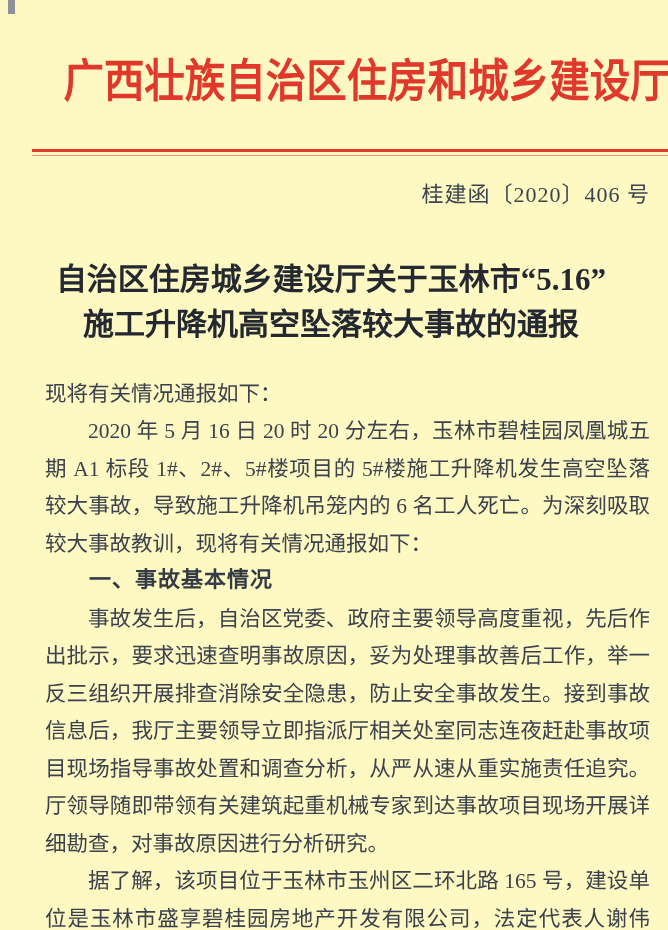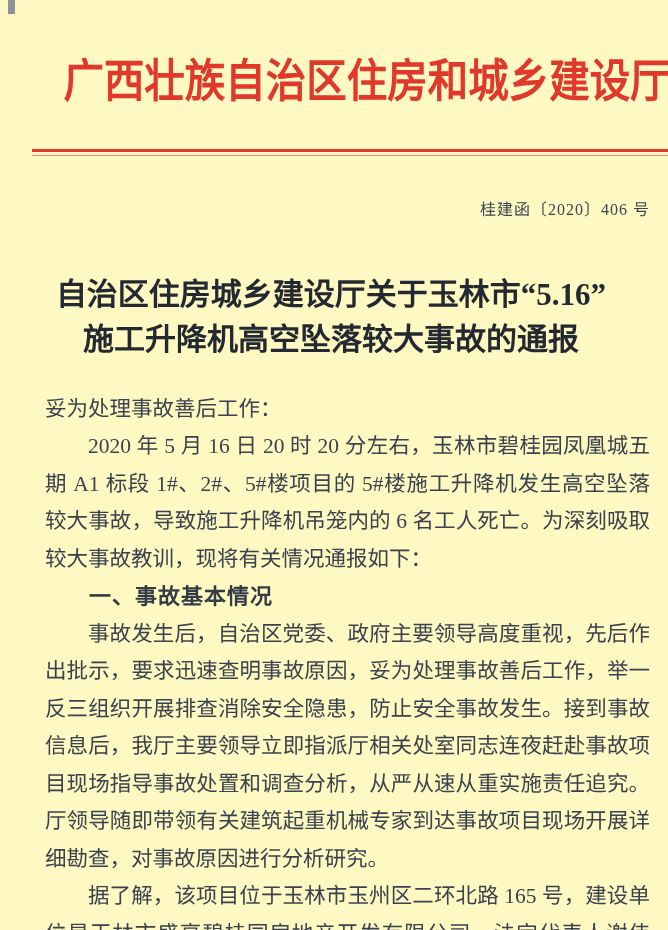--- a/index.html
+++ b/index.html
@@ -45,24 +45,24 @@
   }
   
   .red-rule {
     margin: 9px 0 0 32px;
   }
   .rule-thick { height: 3px; background: #e23b2e; }
   .rule-gap   { height: 3px; background: transparent; }
   .rule-thin  { height: 1px; background: #ee8c84; }
   
   .doc-number {
-    margin-top: 39px;
+    margin-top: 24px;
     padding-right: 18px;
     text-align: right;
-    font-size: 16px;
+    font-size: 22px;
     line-height: 30px;
     color: #3b4350;
     letter-spacing: 1px;
   }
   
   .doc-title {
     margin: 47px 16px 0 0;
     padding-left: 10px;
     text-align: center;
     font-size: 31px;
@@ -77,21 +77,21 @@
     font-size: 21.5px;
     line-height: 37.5px;
     color: #3b424d;
     text-align: justify;
     text-justify: inter-ideograph;
   }
   .body-block p { margin: 0; }
   .indent { text-indent: 2em; }
   .section-heading {
     margin: 0;
-    font-family: Liberation Serif, serif;
+    font-family: Liberation Mono, monospace;
     font-weight: bold;
     font-size: 22px;
     line-height: 37.5px;
     color: #333b45;
     text-indent: 2em;
     letter-spacing: 1px;
   }
 </style>
 </head>
 <body>
@@ -112,21 +112,21 @@
     <div class="doc-number">桂建函〔2020〕406 号</div>
   </header>
 
   <main>
     <h2 class="doc-title">
       <span>自治区住房城乡建设厅关于玉林市“5.16”</span><br>
       <span>施工升降机高空坠落较大事故的通报</span>
     </h2>
 
     <div class="body-block">
-      <p class="salutation">妥为处理事故善后工作：</p>
+      <p class="salutation">现将有关情况通报如下：</p>
       <p class="indent">2020 年 5 月 16 日 20 时 20 分左右，玉林市碧桂园凤凰城五期 A1 标段 1#、2#、5#楼项目的 5#楼施工升降机发生高空坠落较大事故，导致施工升降机吊笼内的 6 名工人死亡。为深刻吸取较大事故教训，现将有关情况通报如下：</p>
       <h3 class="section-heading">一、事故基本情况</h3>
       <p class="indent">事故发生后，自治区党委、政府主要领导高度重视，先后作出批示，要求迅速查明事故原因，妥为处理事故善后工作，举一反三组织开展排查消除安全隐患，防止安全事故发生。接到事故信息后，我厅主要领导立即指派厅相关处室同志连夜赶赴事故项目现场指导事故处置和调查分析，从严从速从重实施责任追究。厅领导随即带领有关建筑起重机械专家到达事故项目现场开展详细勘查，对事故原因进行分析研究。</p>
       <p class="indent">据了解，该项目位于玉林市玉州区二环北路 165 号，建设单位是玉林市盛享碧桂园房地产开发有限公司，法定代表人谢伟洲，项目负责人王涛；施工总承包单位是广东龙越建筑工程有限公司，</p>
     </div>
   </main>
 
 </div>
 
 </body></html>

